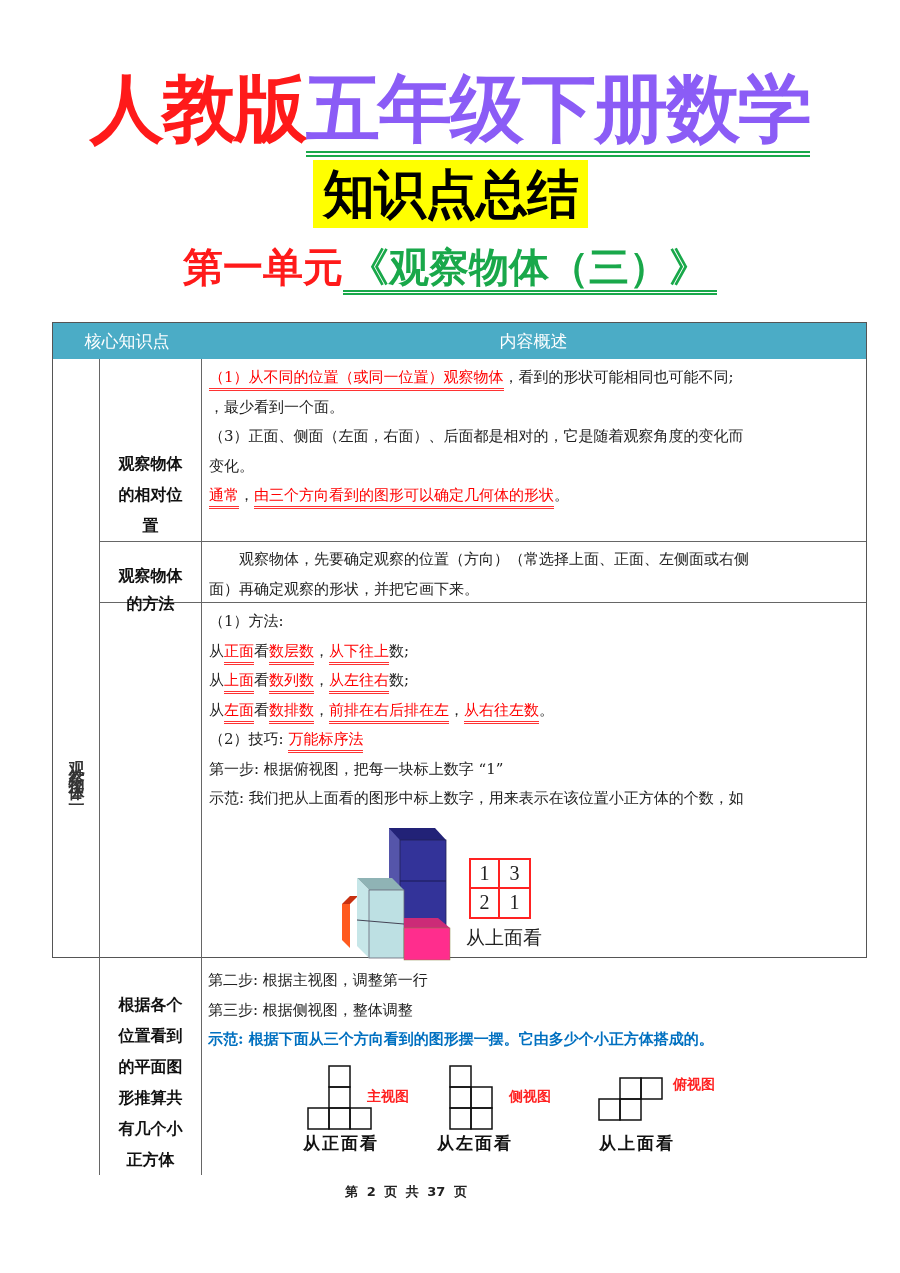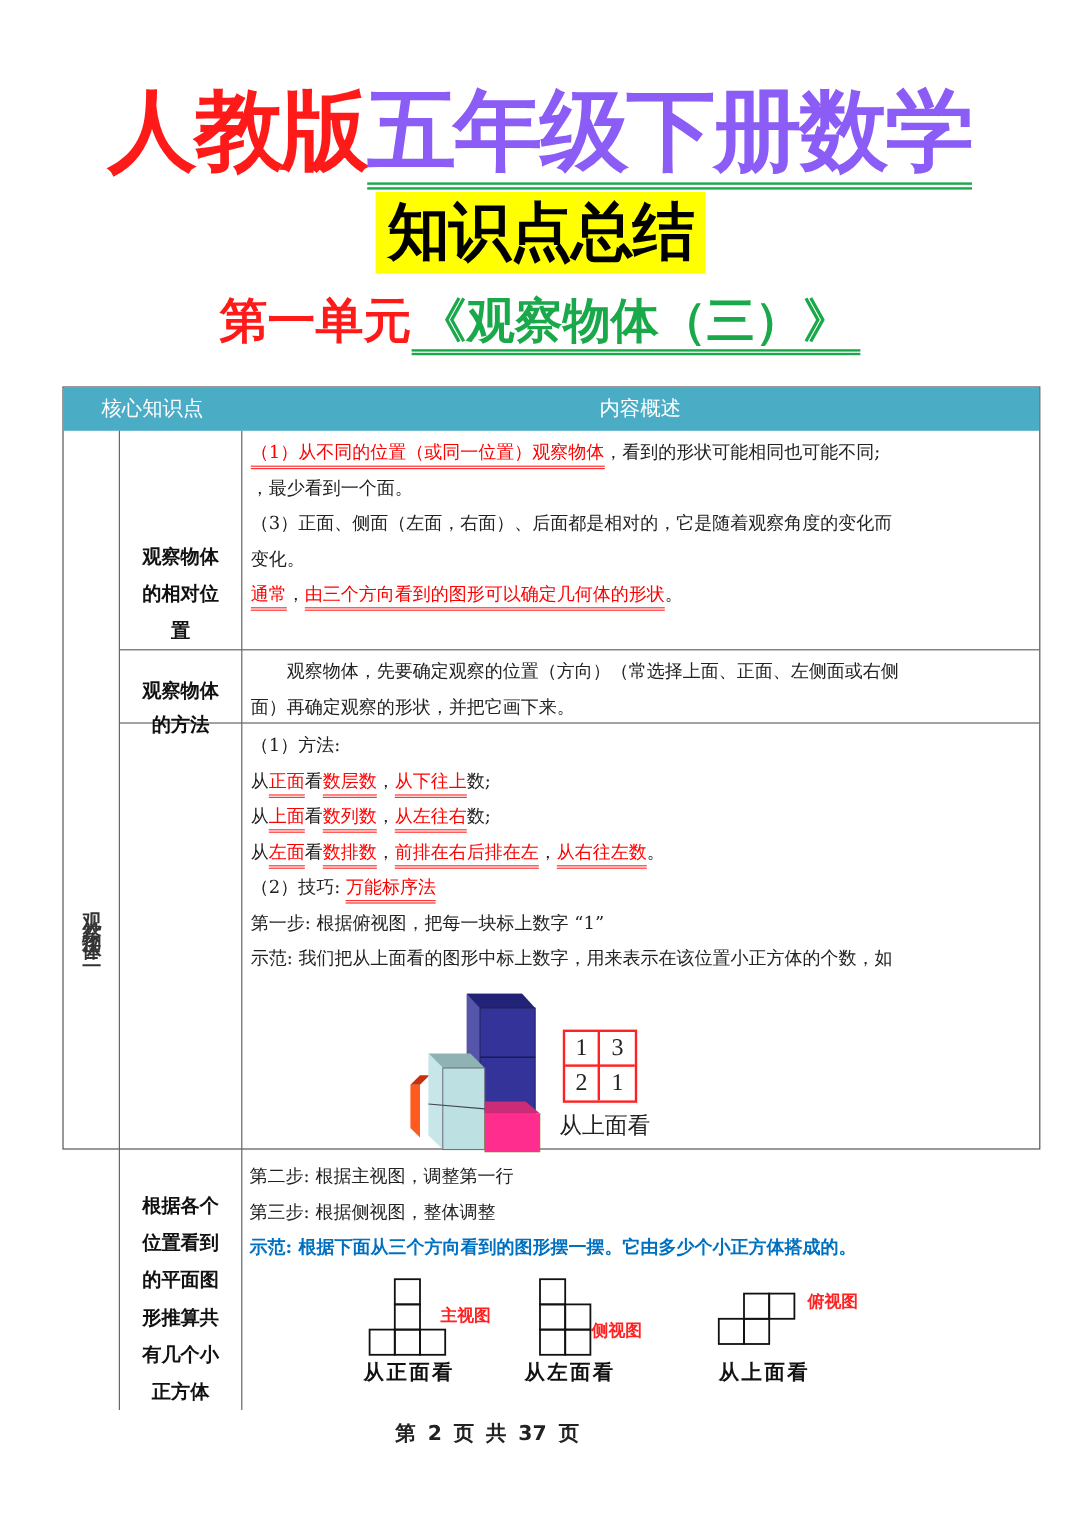--- a/index.html
+++ b/index.html
@@ -40,21 +40,21 @@
 
   
   .cube-fig { position: absolute; left: 340px; top: 828px; width: 112px; height: 136px; }
   .topgrid { position: absolute; left: 469px; top: 858px; width: 62px; height: 61px; border: 2px solid #ff2222; box-sizing: border-box; }
   .topgrid .c { position: absolute; width: 29px; height: 28.5px; font-family: "Liberation Serif", serif; font-size: 20px; color: #222; display: flex; align-items: center; justify-content: center; box-sizing: border-box; }
   .grid-cap { position: absolute; left: 466px; top: 925px; font-size: 19px; color: #222; font-family: "Liberation Serif", "DejaVu Serif", serif; }
 
   .view-lbl { position: absolute; color: #ff2222; font-weight: bold; font-size: 14px; }
   .view-cap { position: absolute; font-size: 17px; font-weight: bold; color: #111; font-family: "DejaVu Serif", serif; letter-spacing: 2px; text-align: center; }
 
-  .footer { position: absolute; top: 1183px; left: 0; width: 812px; text-align: center; font-size: 17px; font-weight: bold; color: #222; word-spacing: 4px; }
+  .footer { position: absolute; top: 1183px; left: 0; width: 812px; text-align: center; font-size: 13px; font-weight: bold; color: #222; word-spacing: 4px; }
 </style>
 </head>
 <body>
 
 <div class="title-row">
   <span class="title-red">人教版</span><span class="title-green">五年级下册数学</span>
 </div>
 <div class="subtitle">知识点总结</div>
 <div class="unit-row">
   <span class="unit-red">第一单元</span><span class="unit-green">《观察物体（三）》</span>
@@ -156,21 +156,21 @@
 
 <svg class="abs" style="left:440px; top:1062px;" width="60" height="70">
   <g fill="none" stroke="#111" stroke-width="1.5">
     <rect x="10" y="4" width="21" height="21"></rect>
     <rect x="10" y="25" width="21" height="21"></rect>
     <rect x="31" y="25" width="21" height="21"></rect>
     <rect x="10" y="46" width="21" height="21"></rect>
     <rect x="31" y="46" width="21" height="21"></rect>
   </g>
 </svg>
-<div class="view-lbl" style="left:493px; top:1088px;margin-top:12px;">侧视图</div>
+<div class="view-lbl" style="left:509px; top:1088px;">侧视图</div>
 <div class="view-cap" style="left:437px; top:1132px;">从左面看</div>
 
 <svg class="abs" style="left:595px; top:1072px;" width="80" height="55">
   <g fill="none" stroke="#111" stroke-width="1.5">
     <rect x="25" y="6" width="21" height="21"></rect>
     <rect x="46" y="6" width="21" height="21"></rect>
     <rect x="4" y="27" width="21" height="21"></rect>
     <rect x="25" y="27" width="21" height="21"></rect>
   </g>
 </svg>

